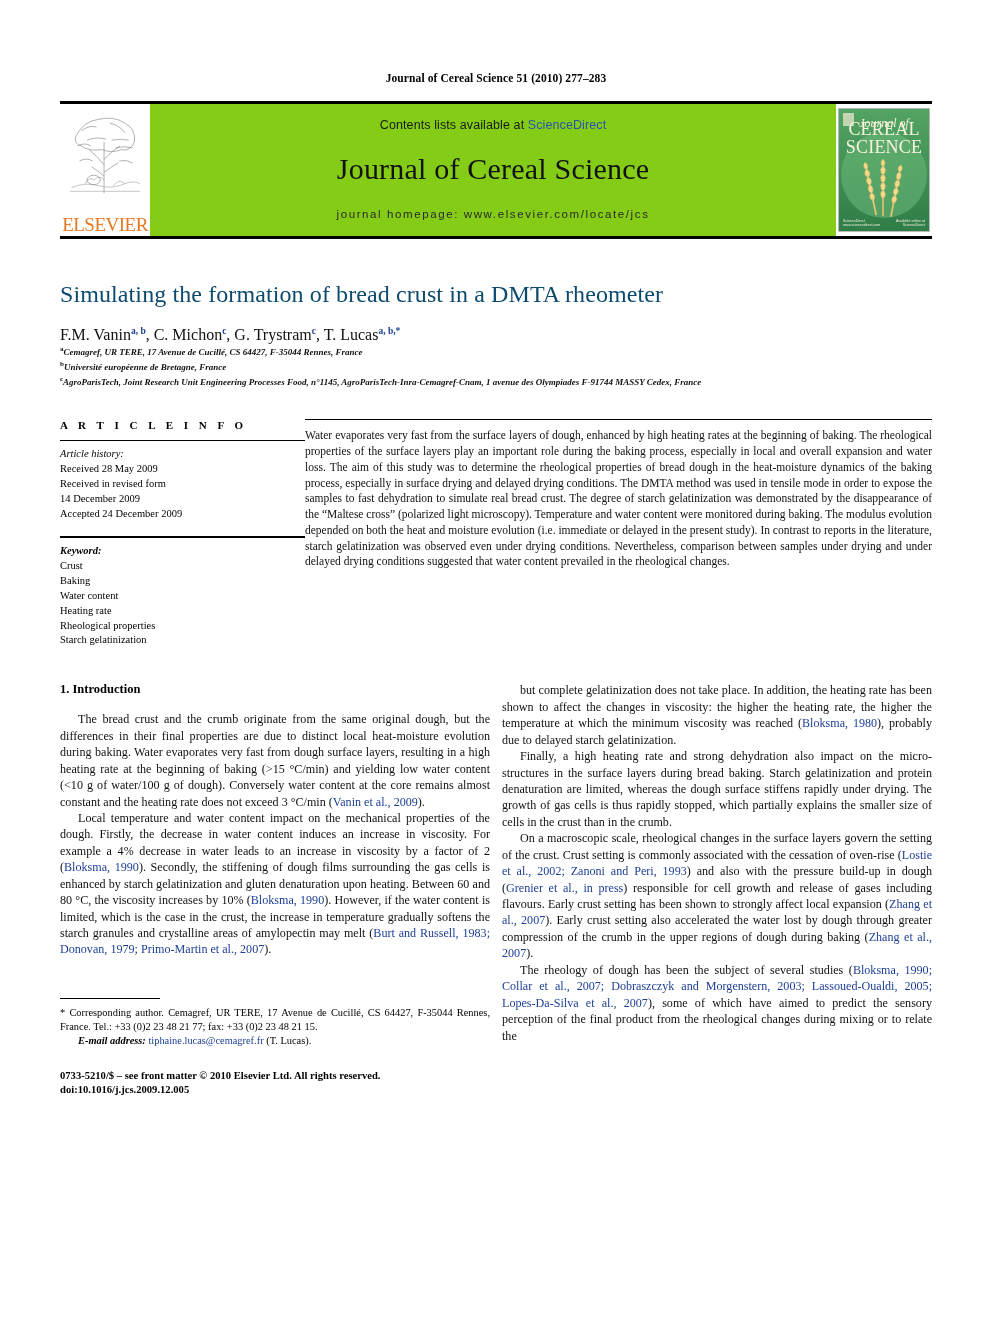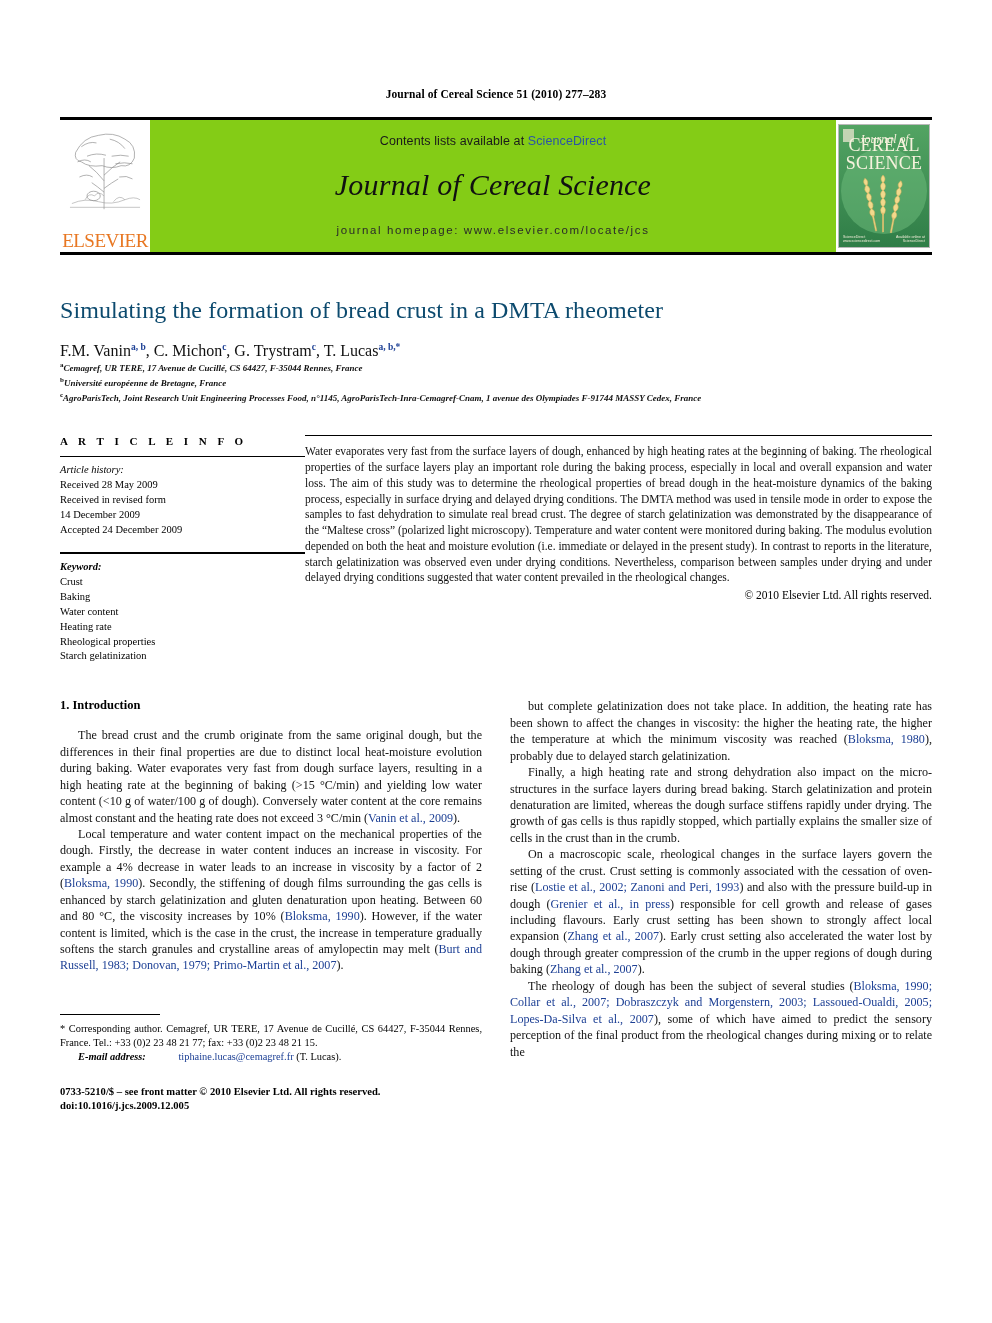--- a/index.html
+++ b/index.html
@@ -13,21 +13,21 @@
     font-family: "Liberation Serif", "DejaVu Serif", serif;
     color: #000000;
     position: relative;
     overflow: hidden;
   }
   .page {
     width: 992px;
     height: 1127px;
     position: relative;
     box-sizing: border-box;
-    padding: 16px 60px;
+    padding: 0 60px;
   }
 
   
   .running-head {
     text-align: center;
     font-size: 11.5px;
     font-weight: bold;
     padding-top: 72px;
     letter-spacing: 0.1px;
   }
@@ -83,21 +83,20 @@
   }
   .contents-line .sd-link {
     color: #2b55a8;
   }
   .journal-name {
     font-family: "Liberation Serif", serif;
     font-size: 30px;
     color: #111;
     margin: 20px 0 22px 0;
     letter-spacing: 0.2px;
-    font-style: italic;
   }
   .homepage-line {
     font-family: "Liberation Sans", sans-serif;
     font-size: 11.5px;
     color: #2a2a2a;
     letter-spacing: 1.6px;
   }
   .cover-thumb {
     flex: 0 0 96px;
     width: 96px;
@@ -261,21 +260,21 @@
   .copyright {
     text-align: right;
     font-size: 11.5px;
     margin-top: 3px;
   }
 
   
   .body-cols {
     margin-top: 34px;
     display: flex;
-    gap: 28px;
+    gap: 12px;
   }
   .bcol { flex: 1 1 0; position: relative; }
   .sec-title {
     font-size: 12.5px;
     font-weight: bold;
     margin: 0 0 14px 0;
   }
   .para {
     font-size: 12.1px;
     line-height: 1.36;
@@ -291,21 +290,21 @@
     width: 100px;
     border-top: 1px solid #000;
     margin-bottom: 7px;
   }
   .footnote {
     font-size: 10.4px;
     line-height: 1.37;
     text-align: justify;
   }
   .footnote .em-label { font-style: italic; font-weight: bold; }
-  .footnote a, .footnote .maillink { color: #1c3f94; margin-left: 30px; }
+  .footnote a, .footnote .maillink { color: #1c3f94; }
   .issn-block {
     margin-top: 20px;
     font-size: 10.6px;
     font-weight: bold;
     line-height: 1.38;
   }
 </style>
 </head>
 <body>
 
@@ -426,21 +425,20 @@
             <div>Heating rate</div>
             <div>Rheological properties</div>
             <div>Starch gelatinization</div>
           </div>
       </div>
     </div>
 
     <div class="col-abstract">
       <div class="rule-thin"></div>
       <div class="abstract-body">Water evaporates very fast from the surface layers of dough, enhanced by high heating rates at the beginning of baking. The rheological properties of the surface layers play an important role during the baking process, especially in local and overall expansion and water loss. The aim of this study was to determine the rheological properties of bread dough in the heat-moisture dynamics of the baking process, especially in surface drying and delayed drying conditions. The DMTA method was used in tensile mode in order to expose the samples to fast dehydration to simulate real bread crust. The degree of starch gelatinization was demonstrated by the disappearance of the “Maltese cross” (polarized light microscopy). Temperature and water content were monitored during baking. The modulus evolution depended on both the heat and moisture evolution (i.e. immediate or delayed in the present study). In contrast to reports in the literature, starch gelatinization was observed even under drying conditions. Nevertheless, comparison between samples under drying and under delayed drying conditions suggested that water content prevailed in the rheological changes.</div>
-      <div class="copyright">© 2010 Elsevier Ltd. All rights reserved.</div>
     </div>
   </div>
 
   <div class="body-cols">
 
     <div class="bcol">
       <div class="sec-title">1. Introduction</div>
       <div id="left-paras">
           <p class="para">The bread crust and the crumb originate from the same original dough, but the differences in their final properties are due to distinct local heat-moisture evolution during baking. Water evaporates very fast from dough surface layers, resulting in a high heating rate at the beginning of baking (&gt;15 °C/min) and yielding low water content (&lt;10 g of water/100 g of dough). Conversely water content at the core remains almost constant and the heating rate does not exceed 3 °C/min (<span class="ref">Vanin et al., 2009</span>).</p>
           <p class="para">Local temperature and water content impact on the mechanical properties of the dough. Firstly, the decrease in water content induces an increase in viscosity. For example a 4% decrease in water leads to an increase in viscosity by a factor of 2 (<span class="ref">Bloksma, 1990</span>). Secondly, the stiffening of dough films surrounding the gas cells is enhanced by starch gelatinization and gluten denaturation upon heating. Between 60 and 80 °C, the viscosity increases by 10% (<span class="ref">Bloksma, 1990</span>). However, if the water content is limited, which is the case in the crust, the increase in temperature gradually softens the starch granules and crystalline areas of amylopectin may melt (<span class="ref">Burt and Russell, 1983; Donovan, 1979; Primo-Martin et al., 2007</span>).</p>

